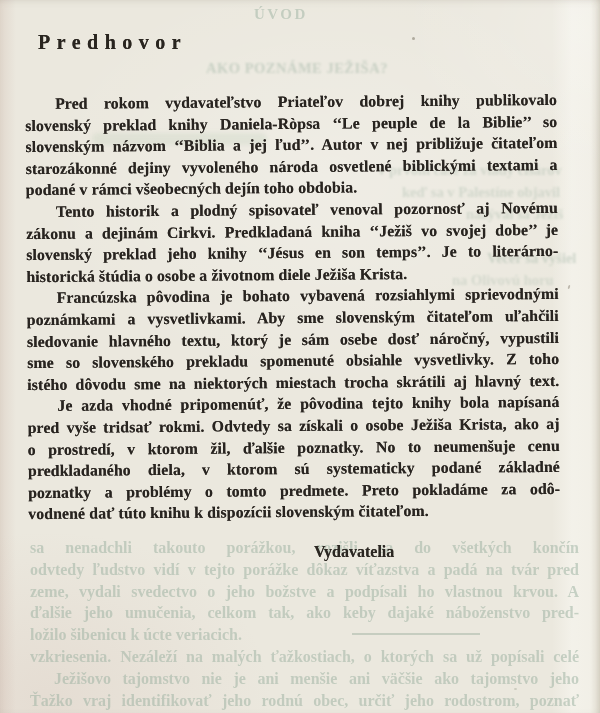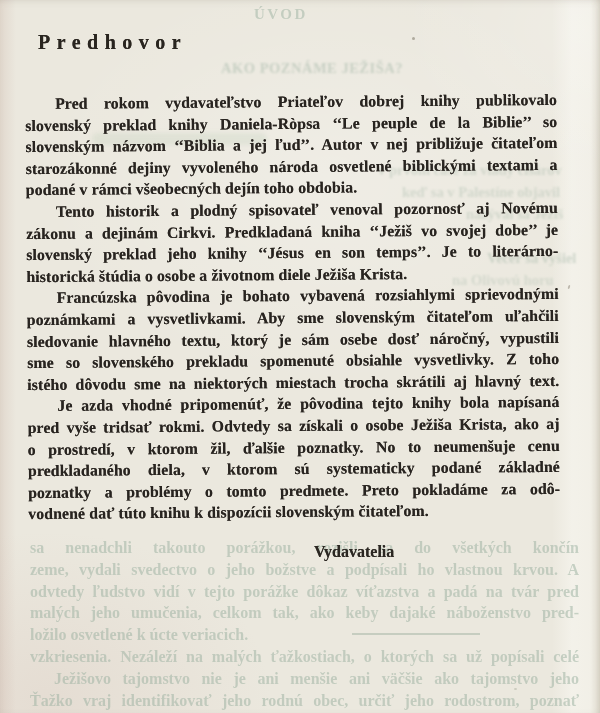--- a/index.html
+++ b/index.html
@@ -16,21 +16,21 @@
       radial-gradient(ellipse 320px 240px at 8% 98%, rgba(196,160,150,0.16), rgba(196,160,150,0) 70%),
       radial-gradient(ellipse 260px 200px at 97% 4%, rgba(255,255,255,0.20), rgba(255,255,255,0) 70%),
       linear-gradient(90deg, rgba(190,158,145,0.22), rgba(190,158,145,0) 16px),
       linear-gradient(90deg, rgba(0,0,0,0) 552px, rgba(250,249,243,0.55) 572px, rgba(243,241,233,0.85) 590px, rgba(222,216,202,0.6) 600px);
     box-shadow: inset 0 4px 10px -6px rgba(120,110,95,0.25), inset -4px 0 8px -5px rgba(140,130,112,0.3);
   }
 
   
   .ghost{position:absolute;color:#9db2a2;font-weight:bold;pointer-events:none;}
   .g-uvod{top:6px;left:254px;width:100px;font-size:15px;letter-spacing:2.5px;opacity:.5;filter:blur(0.7px);}
-  .g-h2{top:60px;left:206px;width:212px;text-align:center;font-size:14.5px;letter-spacing:.5px;opacity:.46;filter:blur(0.9px);}
+  .g-h2{top:60px;left:206px;width:212px;font-size:14.5px;letter-spacing:.5px;opacity:.46;filter:blur(0.9px);}
   .g-smear{top:133px;left:92px;width:175px;height:12px;background:rgba(160,188,162,0.17);filter:blur(2.2px);border-radius:6px;}
   .g-frag{font-size:14.5px;opacity:.34;filter:blur(1.1px);white-space:nowrap;}
   .g-f0{top:162px;left:378px;}
   .g-f1{top:184px;left:402px;}
   .g-f2{top:206px;left:466px;}
   .g-f3{top:250px;left:487px;opacity:.42;}
   .g-f4{top:272px;left:452px;opacity:.3;}
   .g-bottom{top:537px;left:30px;width:549px;opacity:.52;filter:blur(0.75px);}
   .gln{height:21.8px;line-height:21.8px;font-size:16px;font-weight:bold;
        text-align:justify;text-align-last:justify;overflow:hidden;white-space:nowrap;}
@@ -77,24 +77,24 @@
   <div class="ghost g-h2">AKO POZNÁME JEŽIŠA?</div>
   <div class="ghost g-smear"></div>
   <div class="ghost g-frag g-f0">v prvom čase za vlády cisárov</div>
   <div class="ghost g-frag g-f1">keď sa v Palestíne objavil</div>
   <div class="ghost g-frag g-f2">nazýval sa Ježiš</div>
   <div class="ghost g-frag g-f3">Večer sa vyšiel</div>
   <div class="ghost g-frag g-f4">na Olivovú horu</div>
 
   <div class="ghost g-bottom">
     <div class="gln">sa nenadchli takouto porážkou, rozišli sa do všetkých končín</div>
+    <div class="gln">odvtedy ľudstvo vidí v tejto porážke dôkaz víťazstva a padá na tvár pred</div>
     <div class="gln">zeme, vydali svedectvo o jeho božstve a podpísali ho vlastnou krvou. A</div>
-    <div class="gln">odvtedy ľudstvo vidí v tejto porážke dôkaz víťazstva a padá na tvár pred</div>
-    <div class="gln">malých jeho umučenia, celkom tak, ako keby dajaké náboženstvo pred-</div>
-    <div class="gln gleft">ložilo osvetlené k úcte veriacich.</div>
+    <div class="gln">ďalšie jeho umučenia, celkom tak, ako keby dajaké náboženstvo pred-</div>
+    <div class="gln gleft">ložilo šibenicu k úcte veriacich.</div>
     <div class="gln">vzkriesenia. Nezáleží na malých ťažkostiach, o ktorých sa už popísali celé</div>
     <div class="gln gindent">Ježišovo tajomstvo nie je ani menšie ani väčšie ako tajomstvo jeho</div>
     <div class="gln">Ťažko vraj identifikovať jeho rodnú obec, určiť jeho rodostrom, poznať</div>
   </div>
   <div class="ghost g-divider"></div>
 
   <div class="title">Predhovor</div>
 
   <div class="bodytext">
     <div class="ln indent">Pred rokom vydavateľstvo Priateľov dobrej knihy publikovalo</div>

